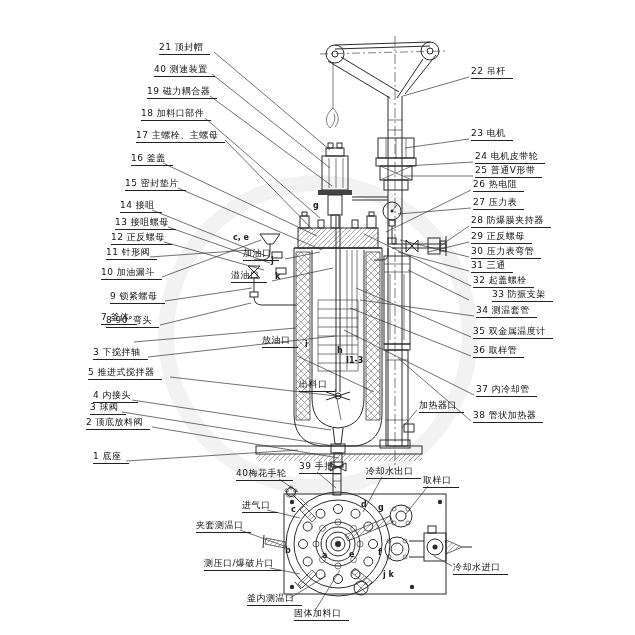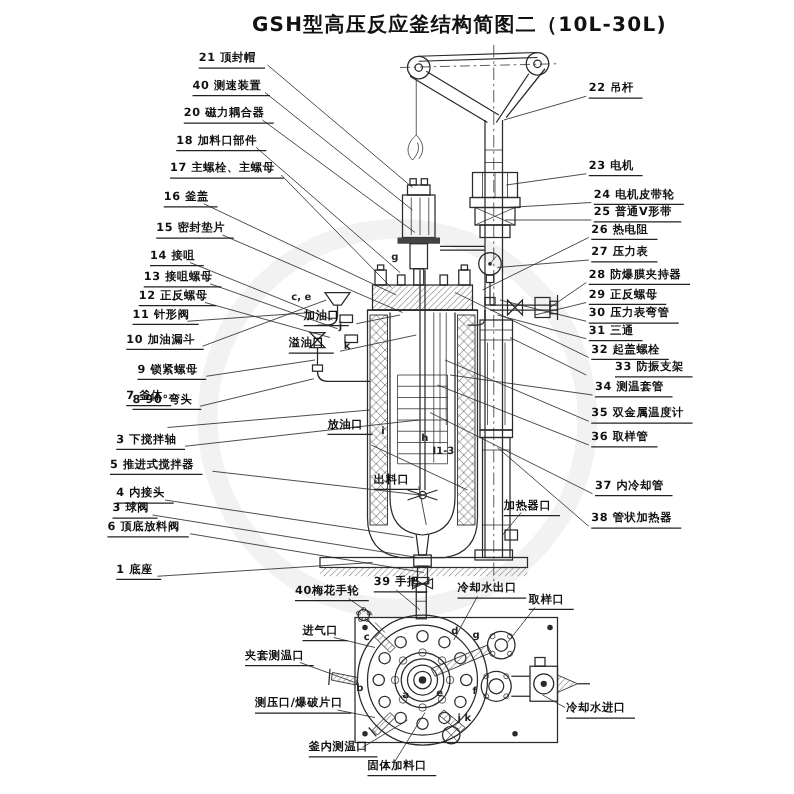--- a/index.html
+++ b/index.html
@@ -1,21 +1,21 @@
 <!DOCTYPE html>
 <html><head>
 <meta charset="utf-8">
 <style>
   html,body{margin:0;padding:0;background:#ffffff;}
   .stage{position:relative;width:635px;height:635px;background:#ffffff;overflow:hidden;
          font-family:"DejaVu Sans",sans-serif;}
   .title{position:absolute;left:120px;right:20px;top:10px;text-align:center;
          font-size:16px;font-weight:bold;color:#111;letter-spacing:1px;white-space:nowrap;}
   svg{position:absolute;left:0;top:0;}
-  .lbl{position:absolute;font-size:9px;font-weight:bold;color:#111;line-height:11px;
+  .lbl{position:absolute;font-size:9px;font-weight:normal;color:#111;line-height:11px;
        border-bottom:1px solid #222;padding:0 7px 1px 0;white-space:nowrap;letter-spacing:.5px;}
   .ann{position:absolute;font-size:8px;font-weight:bold;color:#222;line-height:9px;white-space:nowrap;}
   .ln{stroke:#2a2a2a;stroke-width:1;fill:none;}
   .tn{stroke:#2a2a2a;stroke-width:.6;fill:none;}
   .ld{stroke:#333;stroke-width:.7;}
   .dk{fill:#2a2a2a;}
 </style>
 </head>
 <body>
 
@@ -305,42 +305,41 @@
         <circle class="dk" cx="435" cy="547" r="2.5"></circle>
     <rect class="ln" x="428" y="526" width="8" height="7"></rect>
     <path d="M446,540 L462,547 L446,554 Z" fill="url(#hatch)" stroke="#2a2a2a" stroke-width=".7"></path>
     <line class="ln" x1="462" y1="547" x2="472" y2="547"></line>
 
     <circle class="ln" cx="361" cy="588" r="7"></circle>
     <path class="tn" d="M356,583 L366,593 M356,593 L366,583"></path>
   </g>
 </svg>
 
-<div class="title">GSH型高压反应釜结构简图二（10L-30L)</div>
 
 <div class="lbl" style="left:159px;top:42px">21 顶封帽</div>
 <div class="lbl" style="left:154px;top:64px">40 测速装置</div>
-<div class="lbl" style="left:147px;top:86px">20 磁力耦合器</div>
+<div class="lbl" style="left:147px;top:86px">19 磁力耦合器</div>
 <div class="lbl" style="left:141px;top:108px">18 加料口部件</div>
 <div class="lbl" style="left:136px;top:130px">17 主螺栓、主螺母</div>
 <div class="lbl" style="left:131px;top:153px">16 釜盖</div>
 <div class="lbl" style="left:125px;top:178px">15 密封垫片</div>
 <div class="lbl" style="left:120px;top:200px">14 接咀</div>
 <div class="lbl" style="left:115px;top:217px">13 接咀螺母</div>
 <div class="lbl" style="left:111px;top:232px">12 正反螺母</div>
 <div class="lbl" style="left:106px;top:247px">11 针形阀</div>
 <div class="lbl" style="left:101px;top:267px">10 加油漏斗</div>
 <div class="lbl" style="left:110px;top:291px">9 锁紧螺母</div>
 <div class="lbl" style="left:106px;top:315px">8 90°弯头</div>
 <div class="lbl" style="left:101px;top:312px">7 釜体</div>
 <div class="lbl" style="left:93px;top:347px">3 下搅拌轴</div>
 <div class="lbl" style="left:88px;top:367px">5 推进式搅拌器</div>
 <div class="lbl" style="left:93px;top:390px">4 内接头</div>
 <div class="lbl" style="left:90px;top:402px">3 球阀</div>
-<div class="lbl" style="left:86px;top:417px">6 顶底放料阀</div>
+<div class="lbl" style="left:86px;top:417px">2 顶底放料阀</div>
 <div class="lbl" style="left:93px;top:451px">1 底座</div>
 
 <div class="lbl" style="left:471px;top:66px">22 吊杆</div>
 <div class="lbl" style="left:471px;top:128px">23 电机</div>
 <div class="lbl" style="left:475px;top:151px">24 电机皮带轮</div>
 <div class="lbl" style="left:475px;top:165px">25 普通V形带</div>
 <div class="lbl" style="left:473px;top:179px">26 热电阻</div>
 <div class="lbl" style="left:473px;top:197px">27 压力表</div>
 <div class="lbl" style="left:471px;top:215px">28 防爆膜夹持器</div>
 <div class="lbl" style="left:471px;top:231px">29 正反螺母</div>
@@ -351,21 +350,21 @@
 <div class="lbl" style="left:476px;top:305px">34 测温套管</div>
 <div class="lbl" style="left:473px;top:326px">35 双金属温度计</div>
 <div class="lbl" style="left:473px;top:345px">36 取样管</div>
 <div class="lbl" style="left:476px;top:384px">37 内冷却管</div>
 <div class="lbl" style="left:473px;top:410px">38 管状加热器</div>
 
 <div class="lbl" style="left:243px;top:248px">加油口</div>
 <div class="lbl" style="left:231px;top:270px">溢油口</div>
 <div class="lbl" style="left:262px;top:335px">放油口</div>
 <div class="lbl" style="left:299px;top:379px">出料口</div>
-<div class="lbl" style="left:403px;top:400px">加热器口</div>
+<div class="lbl" style="left:419px;top:400px">加热器口</div>
 <div class="lbl" style="left:236px;top:468px">40梅花手轮</div>
 <div class="lbl" style="left:299px;top:461px">39 手把</div>
 <div class="lbl" style="left:366px;top:466px">冷却水出口</div>
 <div class="lbl" style="left:423px;top:475px">取样口</div>
 <div class="lbl" style="left:242px;top:500px">进气口</div>
 <div class="lbl" style="left:196px;top:520px">夹套测温口</div>
 <div class="lbl" style="left:204px;top:558px">测压口/爆破片口</div>
 <div class="lbl" style="left:453px;top:562px">冷却水进口</div>
 <div class="lbl" style="left:247px;top:593px">釜内测温口</div>
 <div class="lbl" style="left:294px;top:608px">固体加料口</div>
@@ -377,15 +376,15 @@
 <span class="ann" style="left:305px;top:340px">i</span>
 <span class="ann" style="left:337px;top:346px">h</span>
 <span class="ann" style="left:346px;top:356px">I1-3</span>
 <span class="ann" style="left:291px;top:505px">c</span>
 <span class="ann" style="left:285px;top:546px">b</span>
 <span class="ann" style="left:322px;top:551px">a</span>
 <span class="ann" style="left:349px;top:550px">e</span>
 <span class="ann" style="left:361px;top:500px">d</span>
 <span class="ann" style="left:378px;top:503px">g</span>
 <span class="ann" style="left:378px;top:548px">f</span>
-<span class="ann" style="left:366px;top:570px">j k</span>
+<span class="ann" style="left:383px;top:570px">j k</span>
 
 </div>
 
 </body></html>

